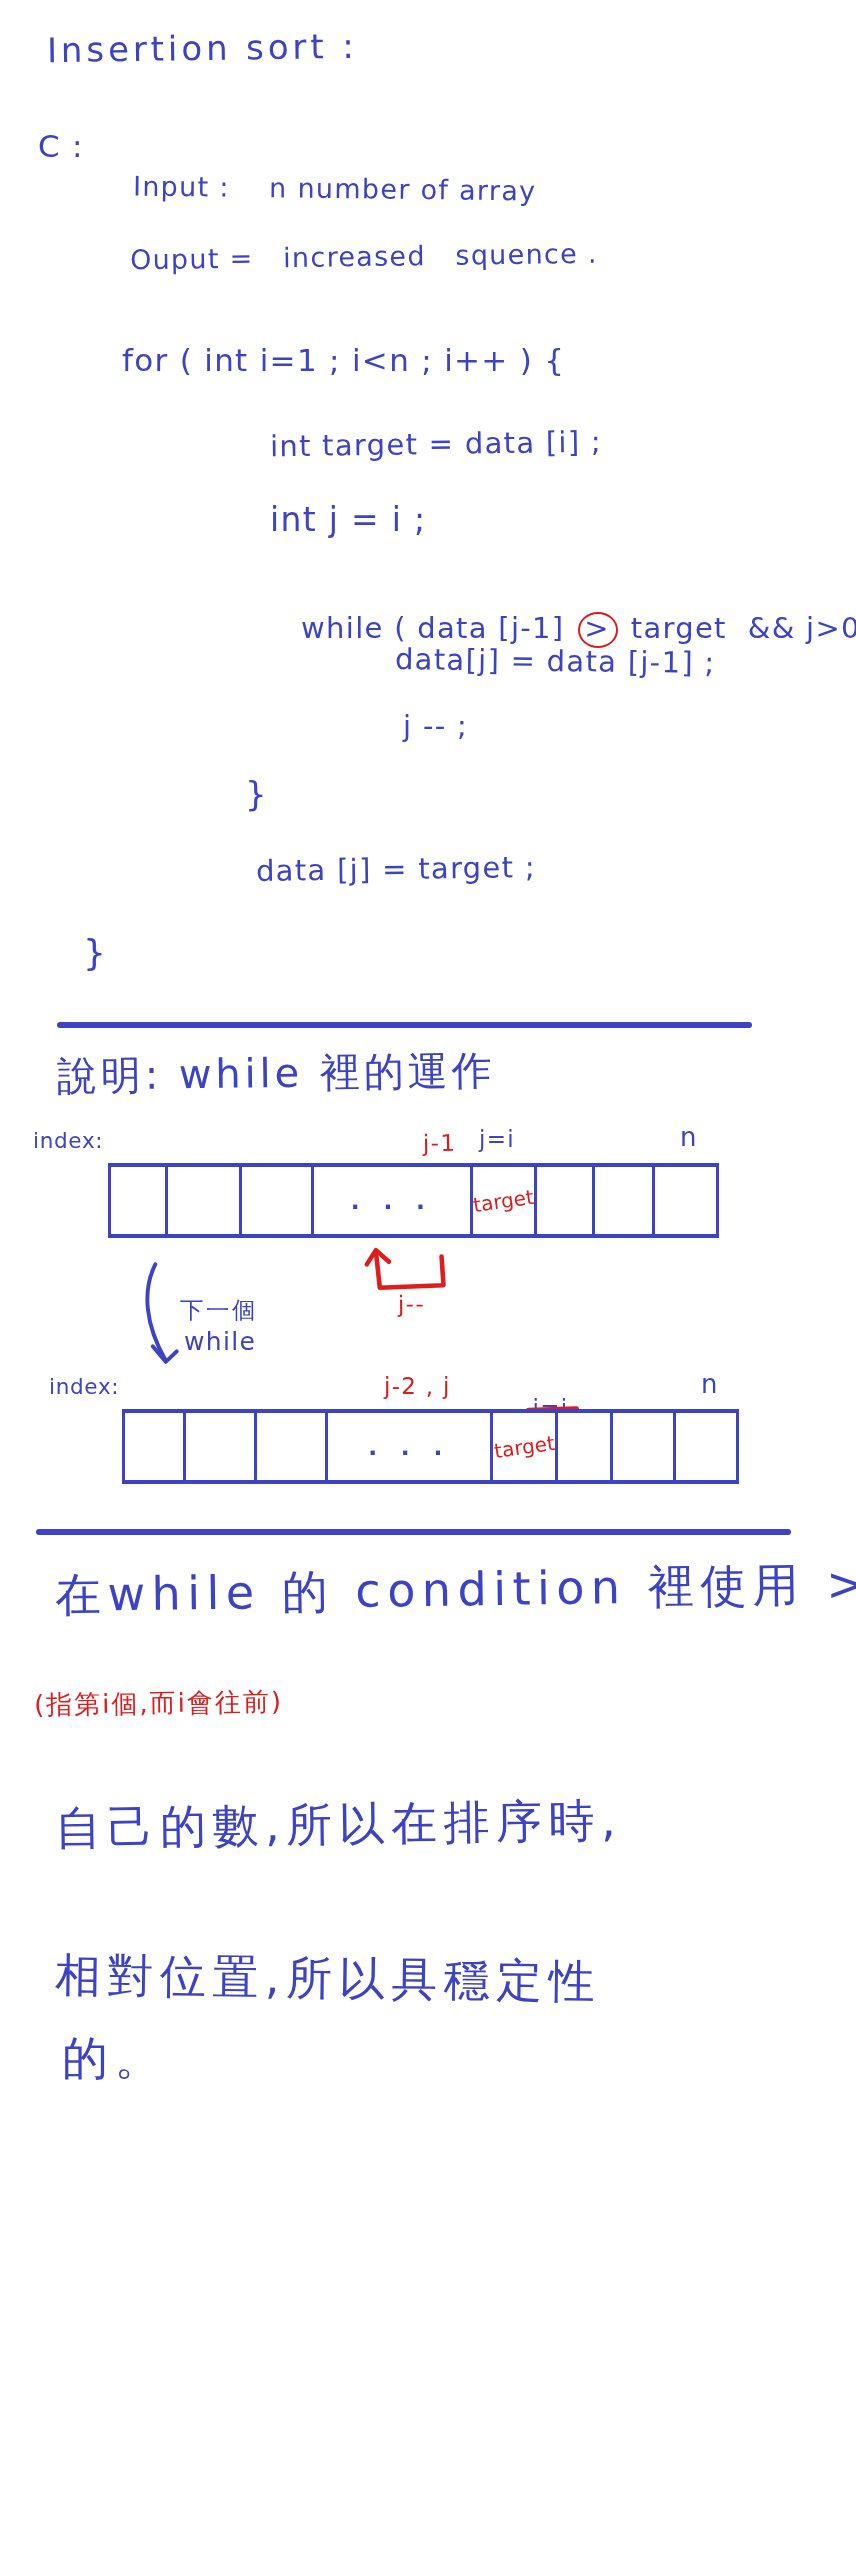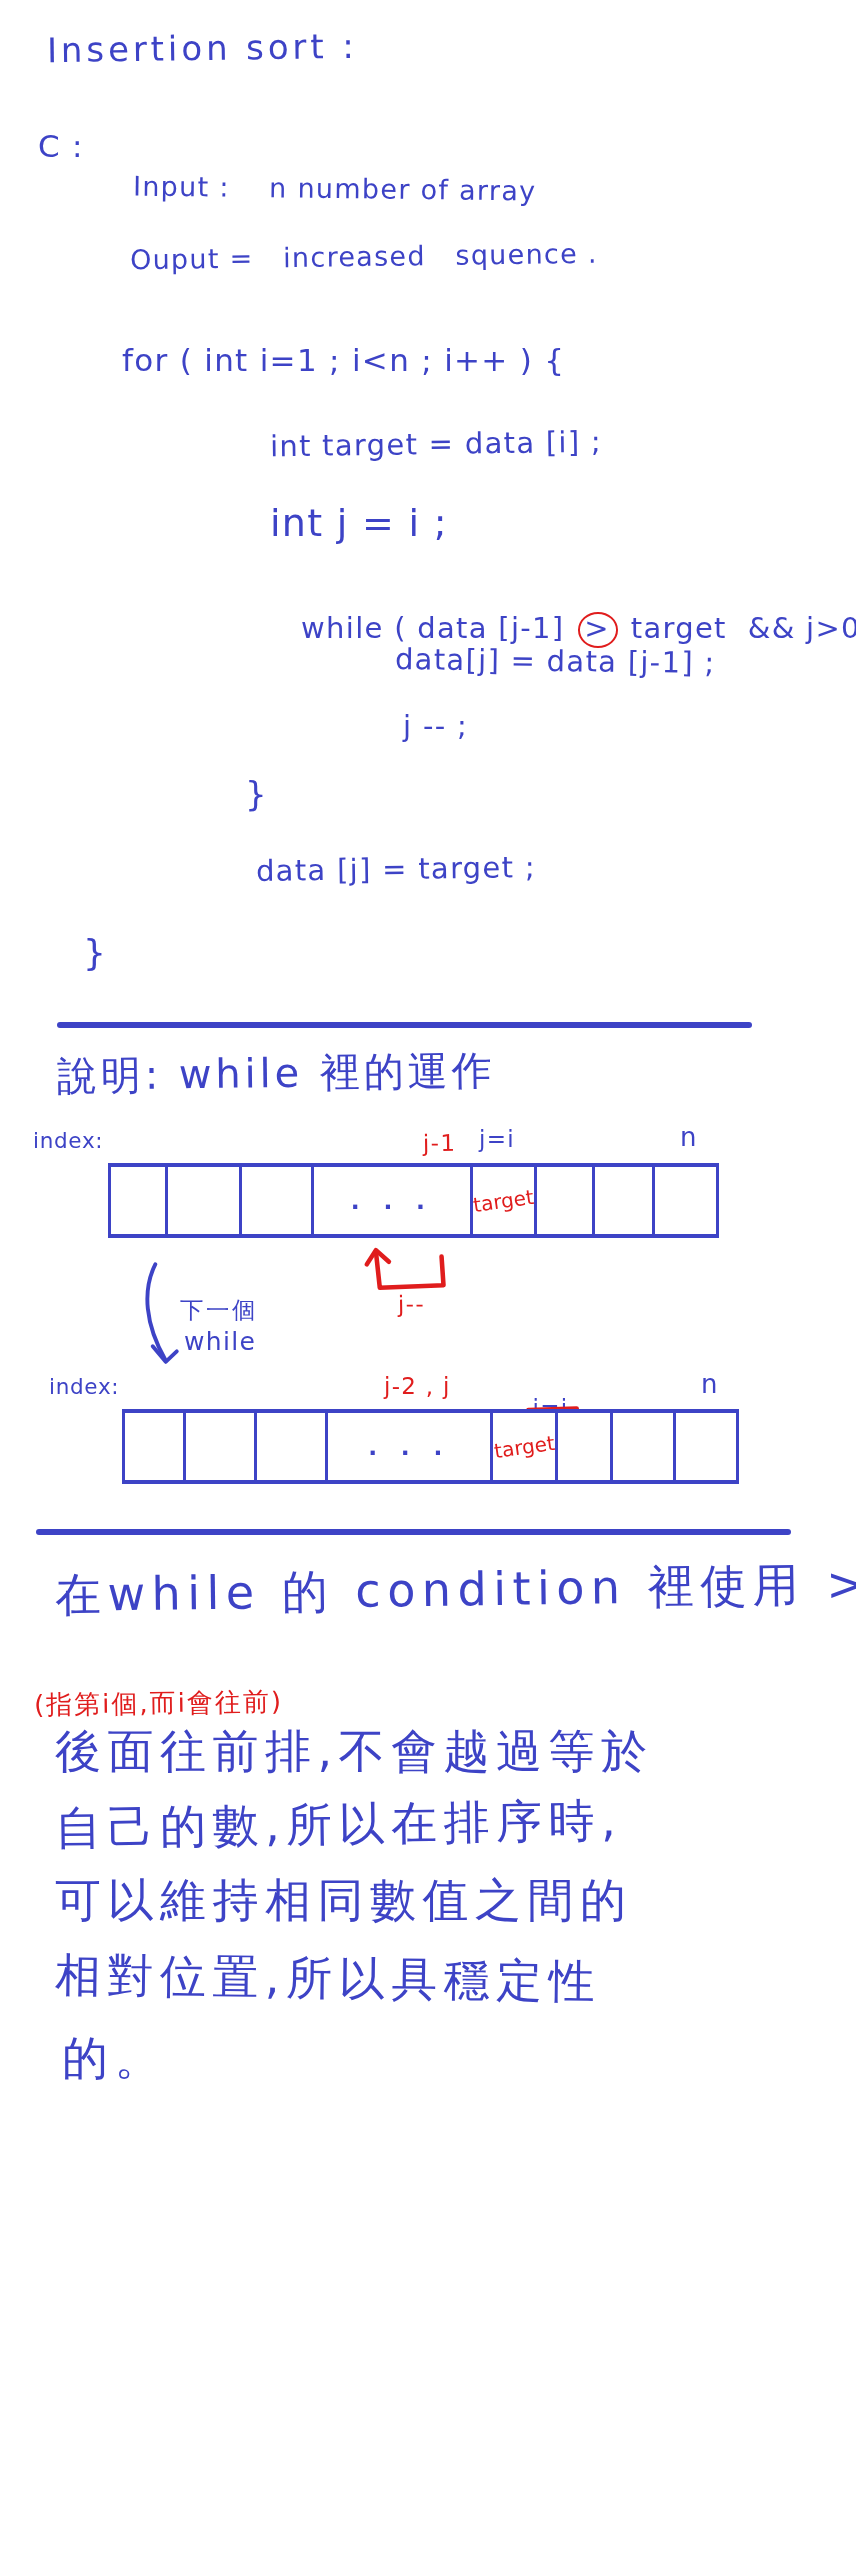--- a/index.html
+++ b/index.html
@@ -59,21 +59,21 @@
 <div class="page">
 
   <div class="t rot-l" style="left:47px;top:29px;font-size:34px;letter-spacing:3.9px">Insertion sort :</div>
   <div class="t" style="left:38px;top:129px;font-size:31px">C :</div>
 
   <div class="t rot-r" style="left:133px;top:174px;font-size:27px">Input :    n number of array</div>
   <div class="t rot-l" style="left:130px;top:242px;font-size:27px">Ouput =   increased   squence .</div>
 
   <div class="t" style="left:122px;top:343px;font-size:31px">for ( int i=1 ; i&lt;n ; i++ ) {</div>
   <div class="t rot-l" style="left:270px;top:428px;font-size:29px">int target = data [i] ;</div>
-  <div class="t" style="left:270px;top:502px;font-size:38px">int j = i ;</div>
+  <div class="t" style="left:270px;top:502px;font-size:33px">int j = i ;</div>
 
   <div class="t" style="left:259px;top:580px;font-size:29px">
     <span>while ( data [j-1] </span><span class="circled"><span>&gt;</span></span><span> target  &amp;&amp; j&gt;0){</span>
   </div>
 
   <div class="t rot-r" style="left:395px;top:645px;font-size:29px">data[j] = data [j-1] ;</div>
   <div class="t" style="left:403px;top:710px;font-size:29px">j -- ;</div>
   <div class="t" style="left:245px;top:775px;font-size:34px">}</div>
   <div class="t rot-l" style="left:256px;top:853px;font-size:29px">data [j] = target ;</div>
   <div class="t" style="left:83px;top:933px;font-size:36px">}</div>
@@ -158,20 +158,18 @@
       </div>
     <div class="cell" style="width:61px">
         <span></span>
       </div>
   </div>
 
   <div class="divider" style="left:36px;top:1529px;width:755px"></div>
 
   <div class="t cjk rot-l" style="left:55px;top:1564px;font-size:46px">在while 的 condition 裡使用 &gt;去</div>
   <div class="t red rot-l" style="left:34px;top:1689px;font-size:26px;letter-spacing:2px">(指第i個,而i會往前)</div>
-  <div class="t cjk" style="left:55px;top:1726px;font-size:46px">後面往前排,不會越過等於</div>
   <div class="t cjk rot-l" style="left:55px;top:1799px;font-size:46px">自己的數,所以在排序時,</div>
-  <div class="t cjk" style="left:55px;top:1875px;font-size:46px">可以維持相同數值之間的</div>
   <div class="t cjk rot-r" style="left:55px;top:1953px;font-size:46px">相對位置,所以具穩定性</div>
   <div class="t cjk" style="left:62px;top:2033px;font-size:46px">的。</div>
 
 </div>
 
 
 </body></html>

